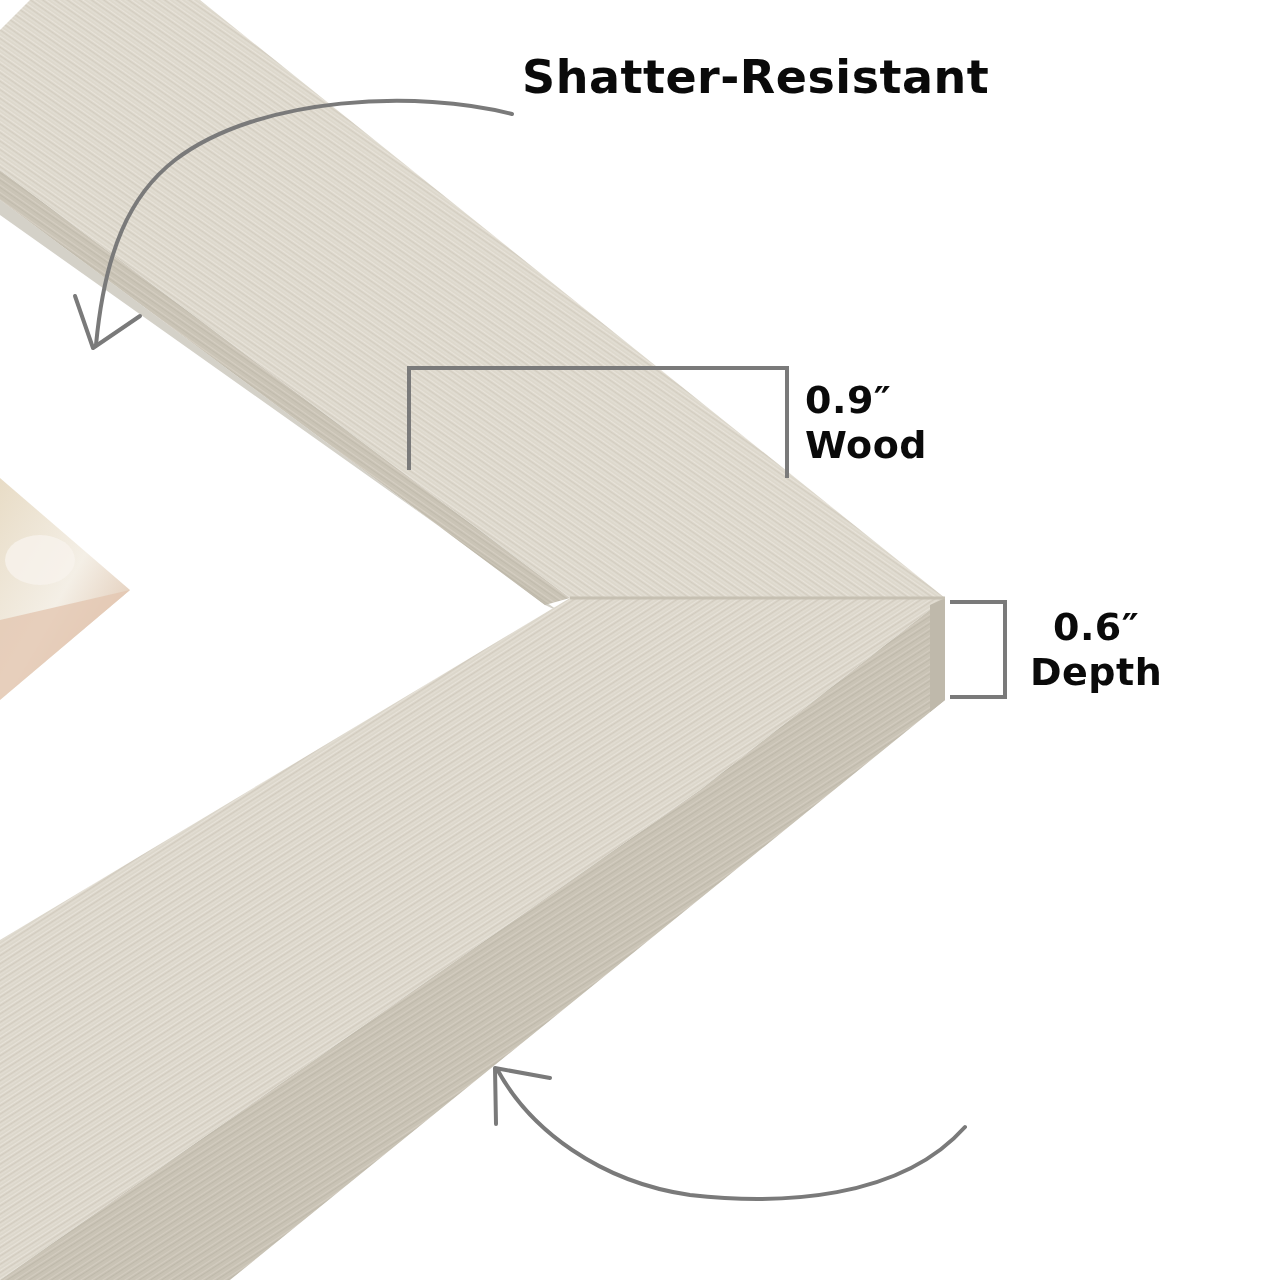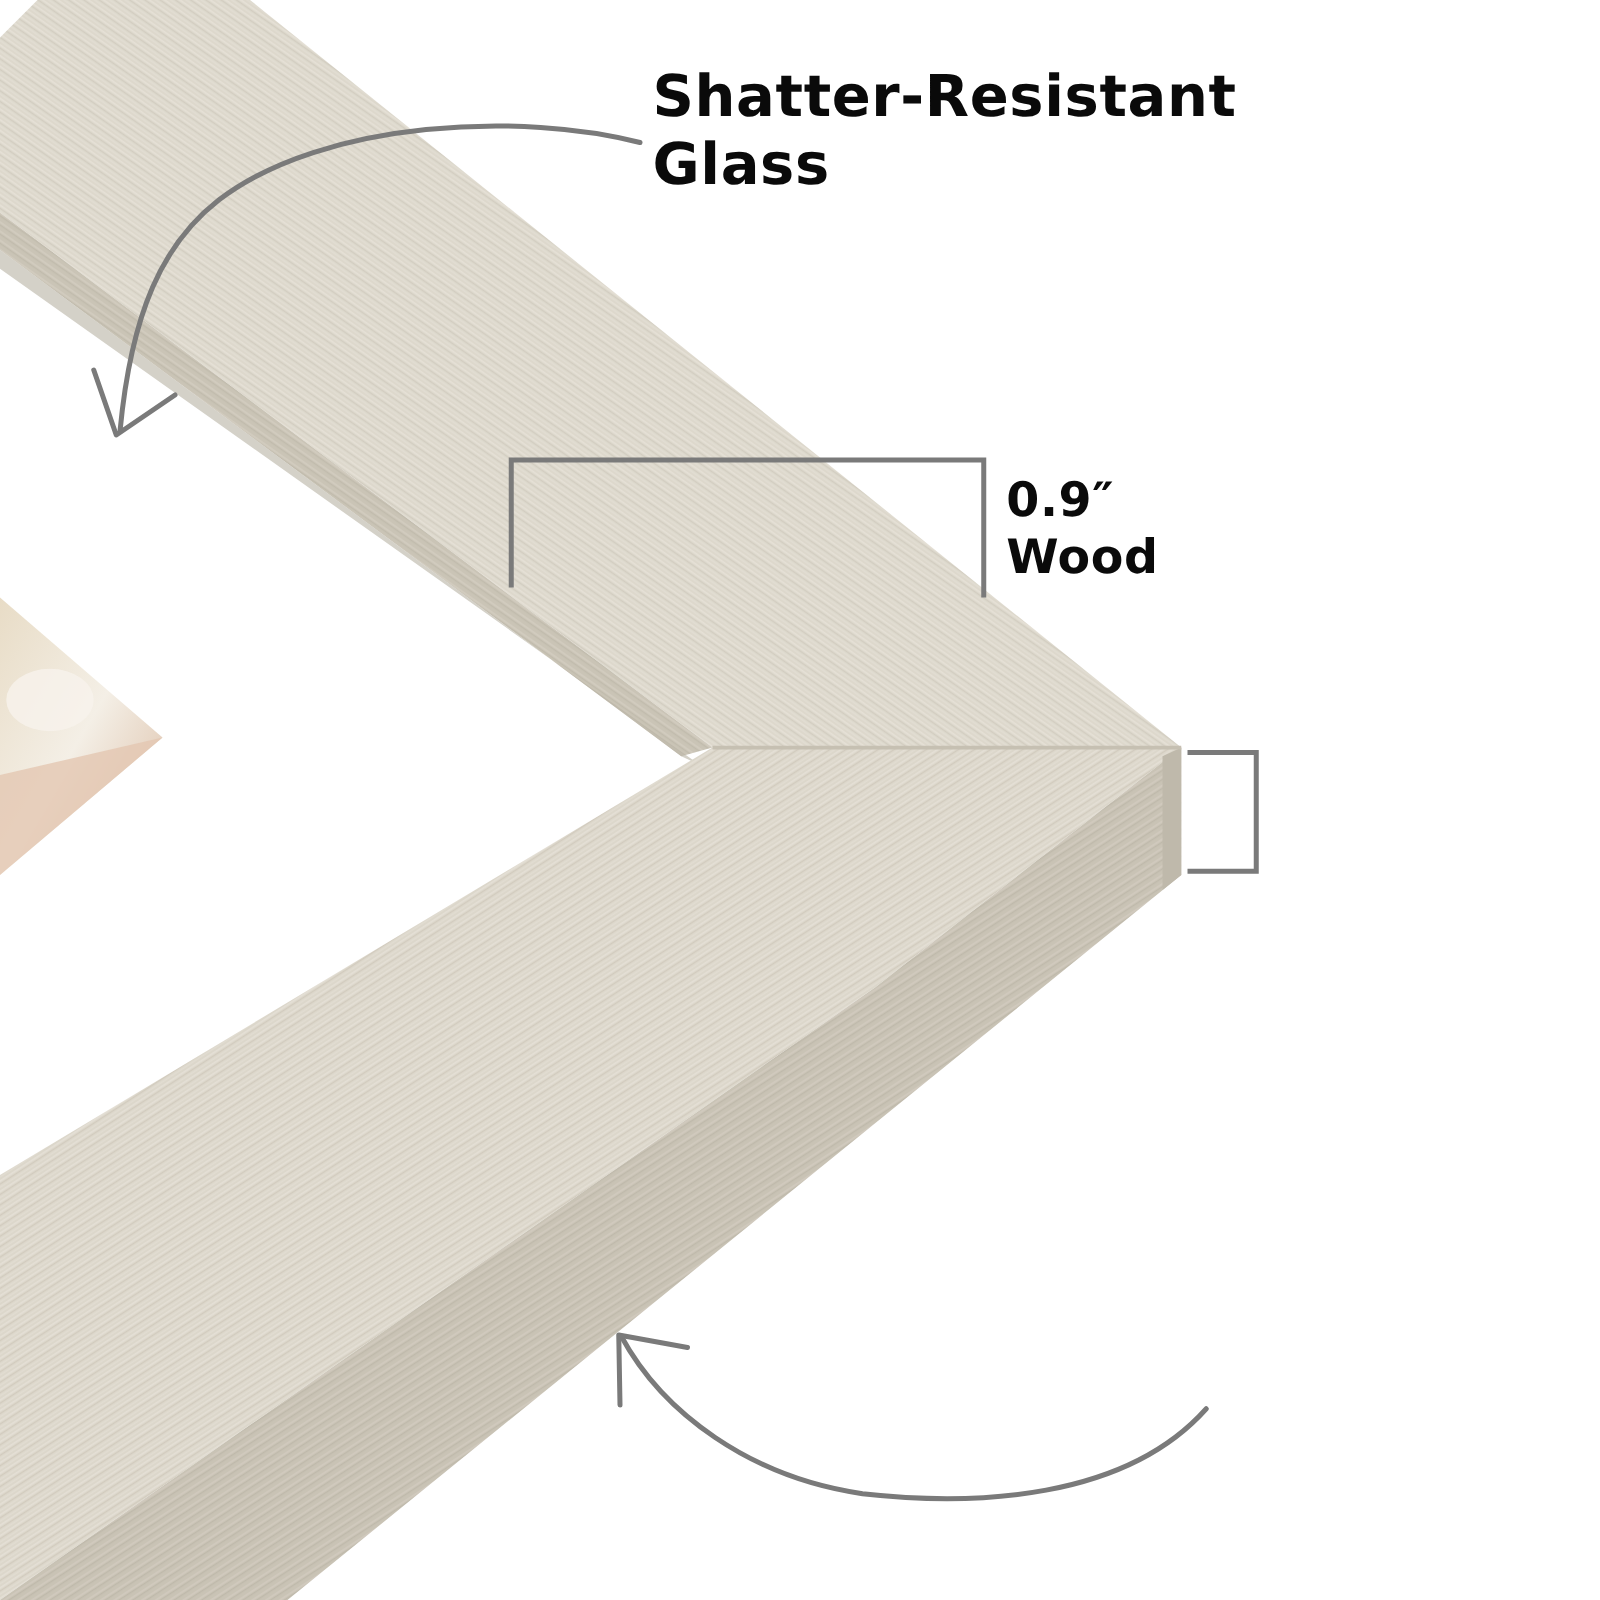--- a/index.html
+++ b/index.html
@@ -95,23 +95,26 @@
     </g>
 
     <g>
       <path d="M 965,1127 C 900,1200 780,1205 690,1195 C 600,1182 530,1130 497,1069" fill="none" stroke="#7a7a7a" stroke-width="4" stroke-linecap="round"></path>
       <polyline points="496,1124 495,1068 550,1078" fill="none" stroke="#7a7a7a" stroke-width="4" stroke-linecap="round" stroke-linejoin="round"></polyline>
     </g>
   </svg>
 
   <div class="label lbl-glass">
     <span class="line">Shatter-Resistant</span>
-    <span class="line">Glass</span>
   </div>
 
   <div class="label lbl-width">
     <span class="line">0.9″</span>
     <span class="line">Wood</span>
   </div>
 
+  <div class="label lbl-depth">
+    <span class="line">0.6″</span>
+    <span class="line">Depth</span>
+  </div>
 
 
 </div>
 
 </body></html>

